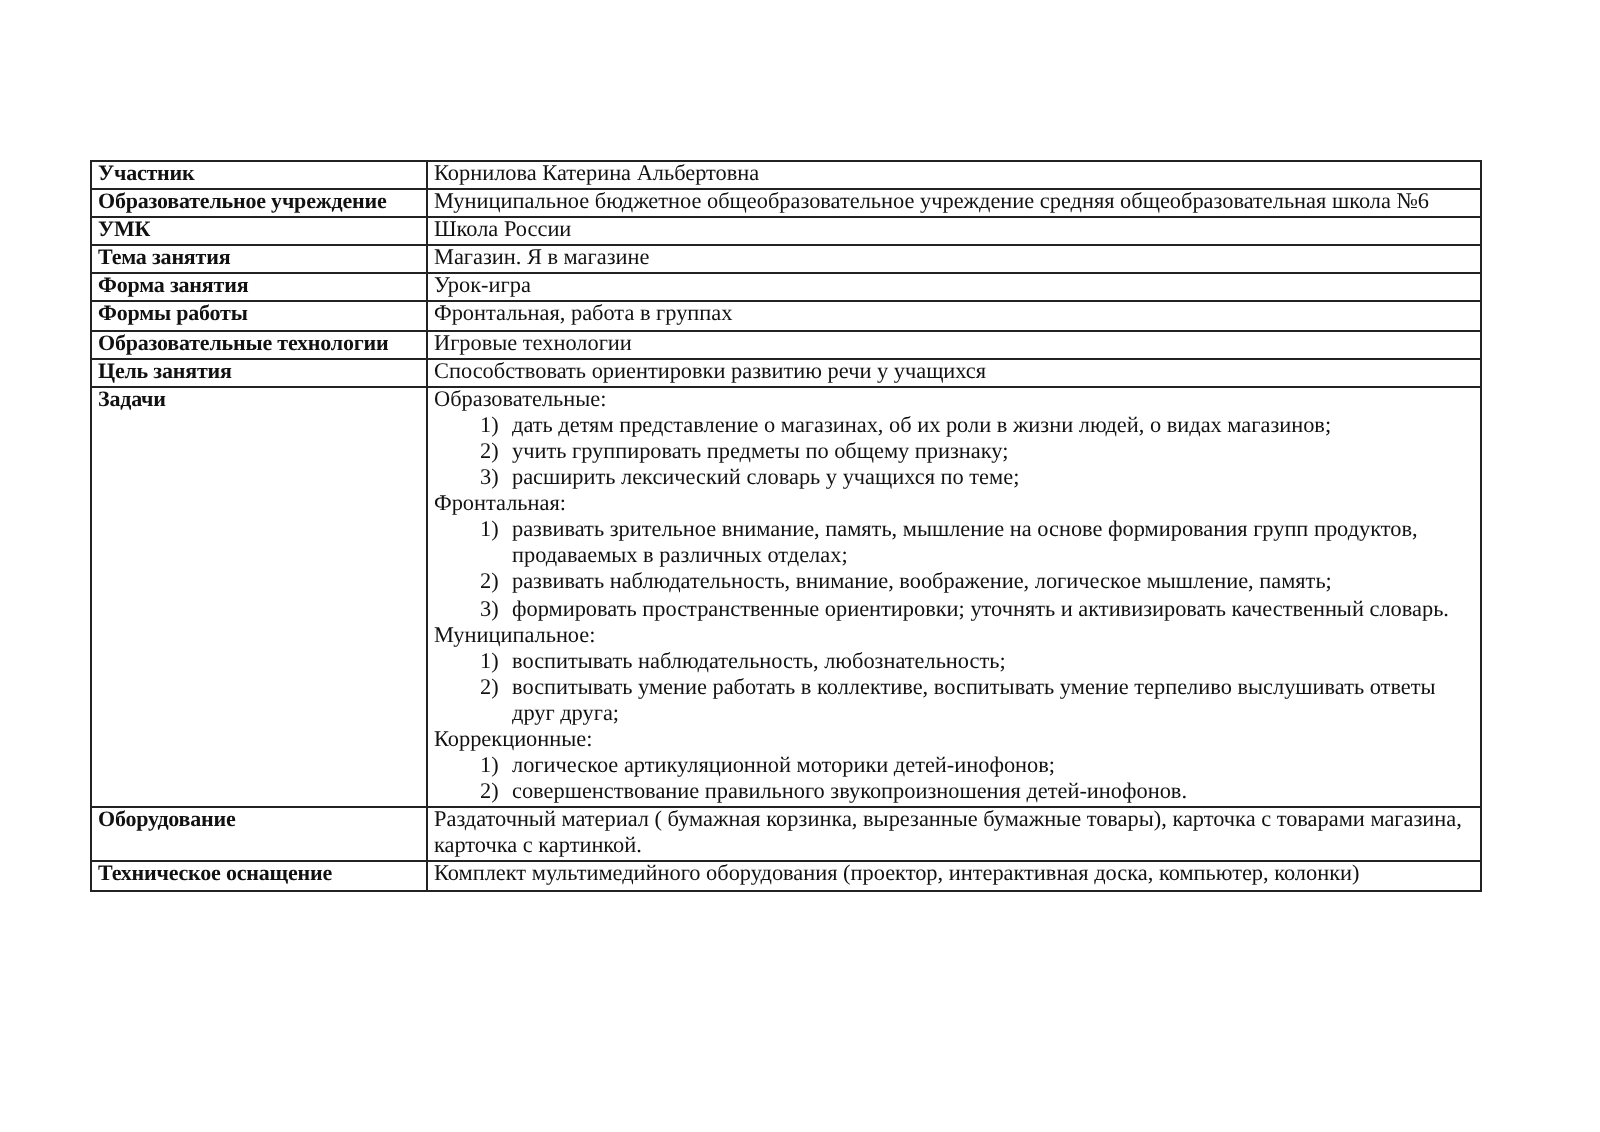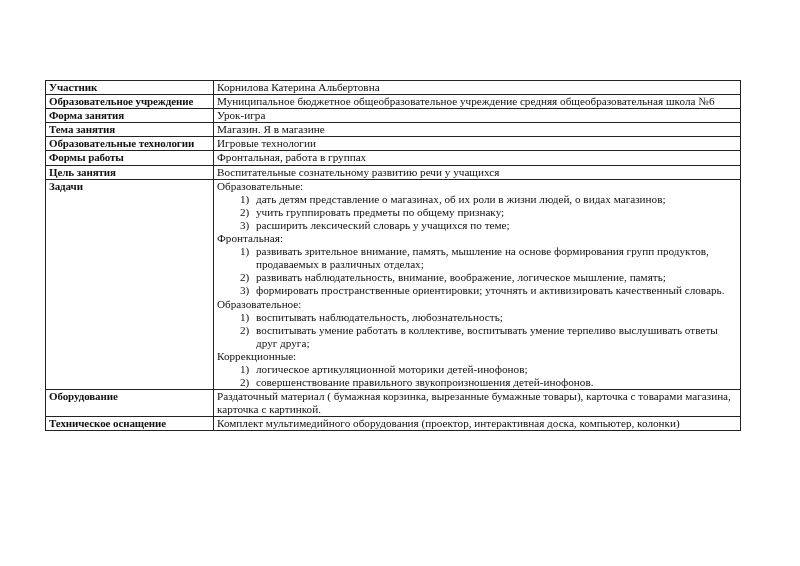--- a/index.html
+++ b/index.html
@@ -24,38 +24,42 @@
     <tbody>
       <tr>
         <td class="lbl">Участник</td>
         <td class="val">Корнилова Катерина Альбертовна</td>
       </tr>
       <tr>
         <td class="lbl">Образовательное учреждение</td>
         <td class="val">Муниципальное бюджетное общеобразовательное учреждение средняя общеобразовательная школа №6</td>
       </tr>
       <tr>
-        <td class="lbl">Форма занятия</td>
-        <td class="val">Урок-игра</td>
+        <td class="lbl">УМК</td>
+        <td class="val">Школа России</td>
       </tr>
       <tr>
         <td class="lbl">Тема занятия</td>
         <td class="val">Магазин. Я в магазине</td>
       </tr>
       <tr>
-        <td class="lbl">Образовательные технологии</td>
-        <td class="val">Игровые технологии</td>
+        <td class="lbl">Форма занятия</td>
+        <td class="val">Урок-игра</td>
       </tr>
       <tr>
         <td class="lbl">Формы работы</td>
         <td class="val">Фронтальная, работа в группах</td>
       </tr>
       <tr>
+        <td class="lbl">Образовательные технологии</td>
+        <td class="val">Игровые технологии</td>
+      </tr>
+      <tr>
         <td class="lbl">Цель занятия</td>
-        <td class="val">Воспитательные сознательному развитию речи у учащихся</td>
+        <td class="val">Способствовать ориентировки развитию речи у учащихся</td>
       </tr>
       <tr>
         <td class="lbl">Задачи</td>
         <td class="val wrap">
           <div class="grp">
             <div>Образовательные:</div>
             <ol>
               <li><span class="num">1)</span><span>дать детям представление о магазинах, об их роли в жизни людей, о видах магазинов;</span></li>
               <li><span class="num">2)</span><span>учить группировать предметы по общему признаку;</span></li>
               <li><span class="num">3)</span><span>расширить лексический словарь у учащихся по теме;</span></li>
@@ -63,21 +67,21 @@
           </div>
           <div class="grp">
             <div>Фронтальная:</div>
             <ol>
               <li><span class="num">1)</span><span>развивать зрительное внимание, память, мышление на основе формирования групп продуктов, продаваемых в различных отделах;</span></li>
               <li><span class="num">2)</span><span>развивать наблюдательность, внимание, воображение, логическое мышление, память;</span></li>
               <li><span class="num">3)</span><span>формировать пространственные ориентировки; уточнять и активизировать качественный словарь.</span></li>
             </ol>
           </div>
           <div class="grp">
-            <div>Образовательное:</div>
+            <div>Муниципальное:</div>
             <ol>
               <li><span class="num">1)</span><span>воспитывать наблюдательность, любознательность;</span></li>
               <li><span class="num">2)</span><span>воспитывать умение работать в коллективе, воспитывать умение терпеливо выслушивать ответы друг друга;</span></li>
             </ol>
           </div>
           <div class="grp">
             <div>Коррекционные:</div>
             <ol>
               <li><span class="num">1)</span><span>логическое артикуляционной моторики детей-инофонов;</span></li>
               <li><span class="num">2)</span><span>совершенствование правильного звукопроизношения детей-инофонов.</span></li>

